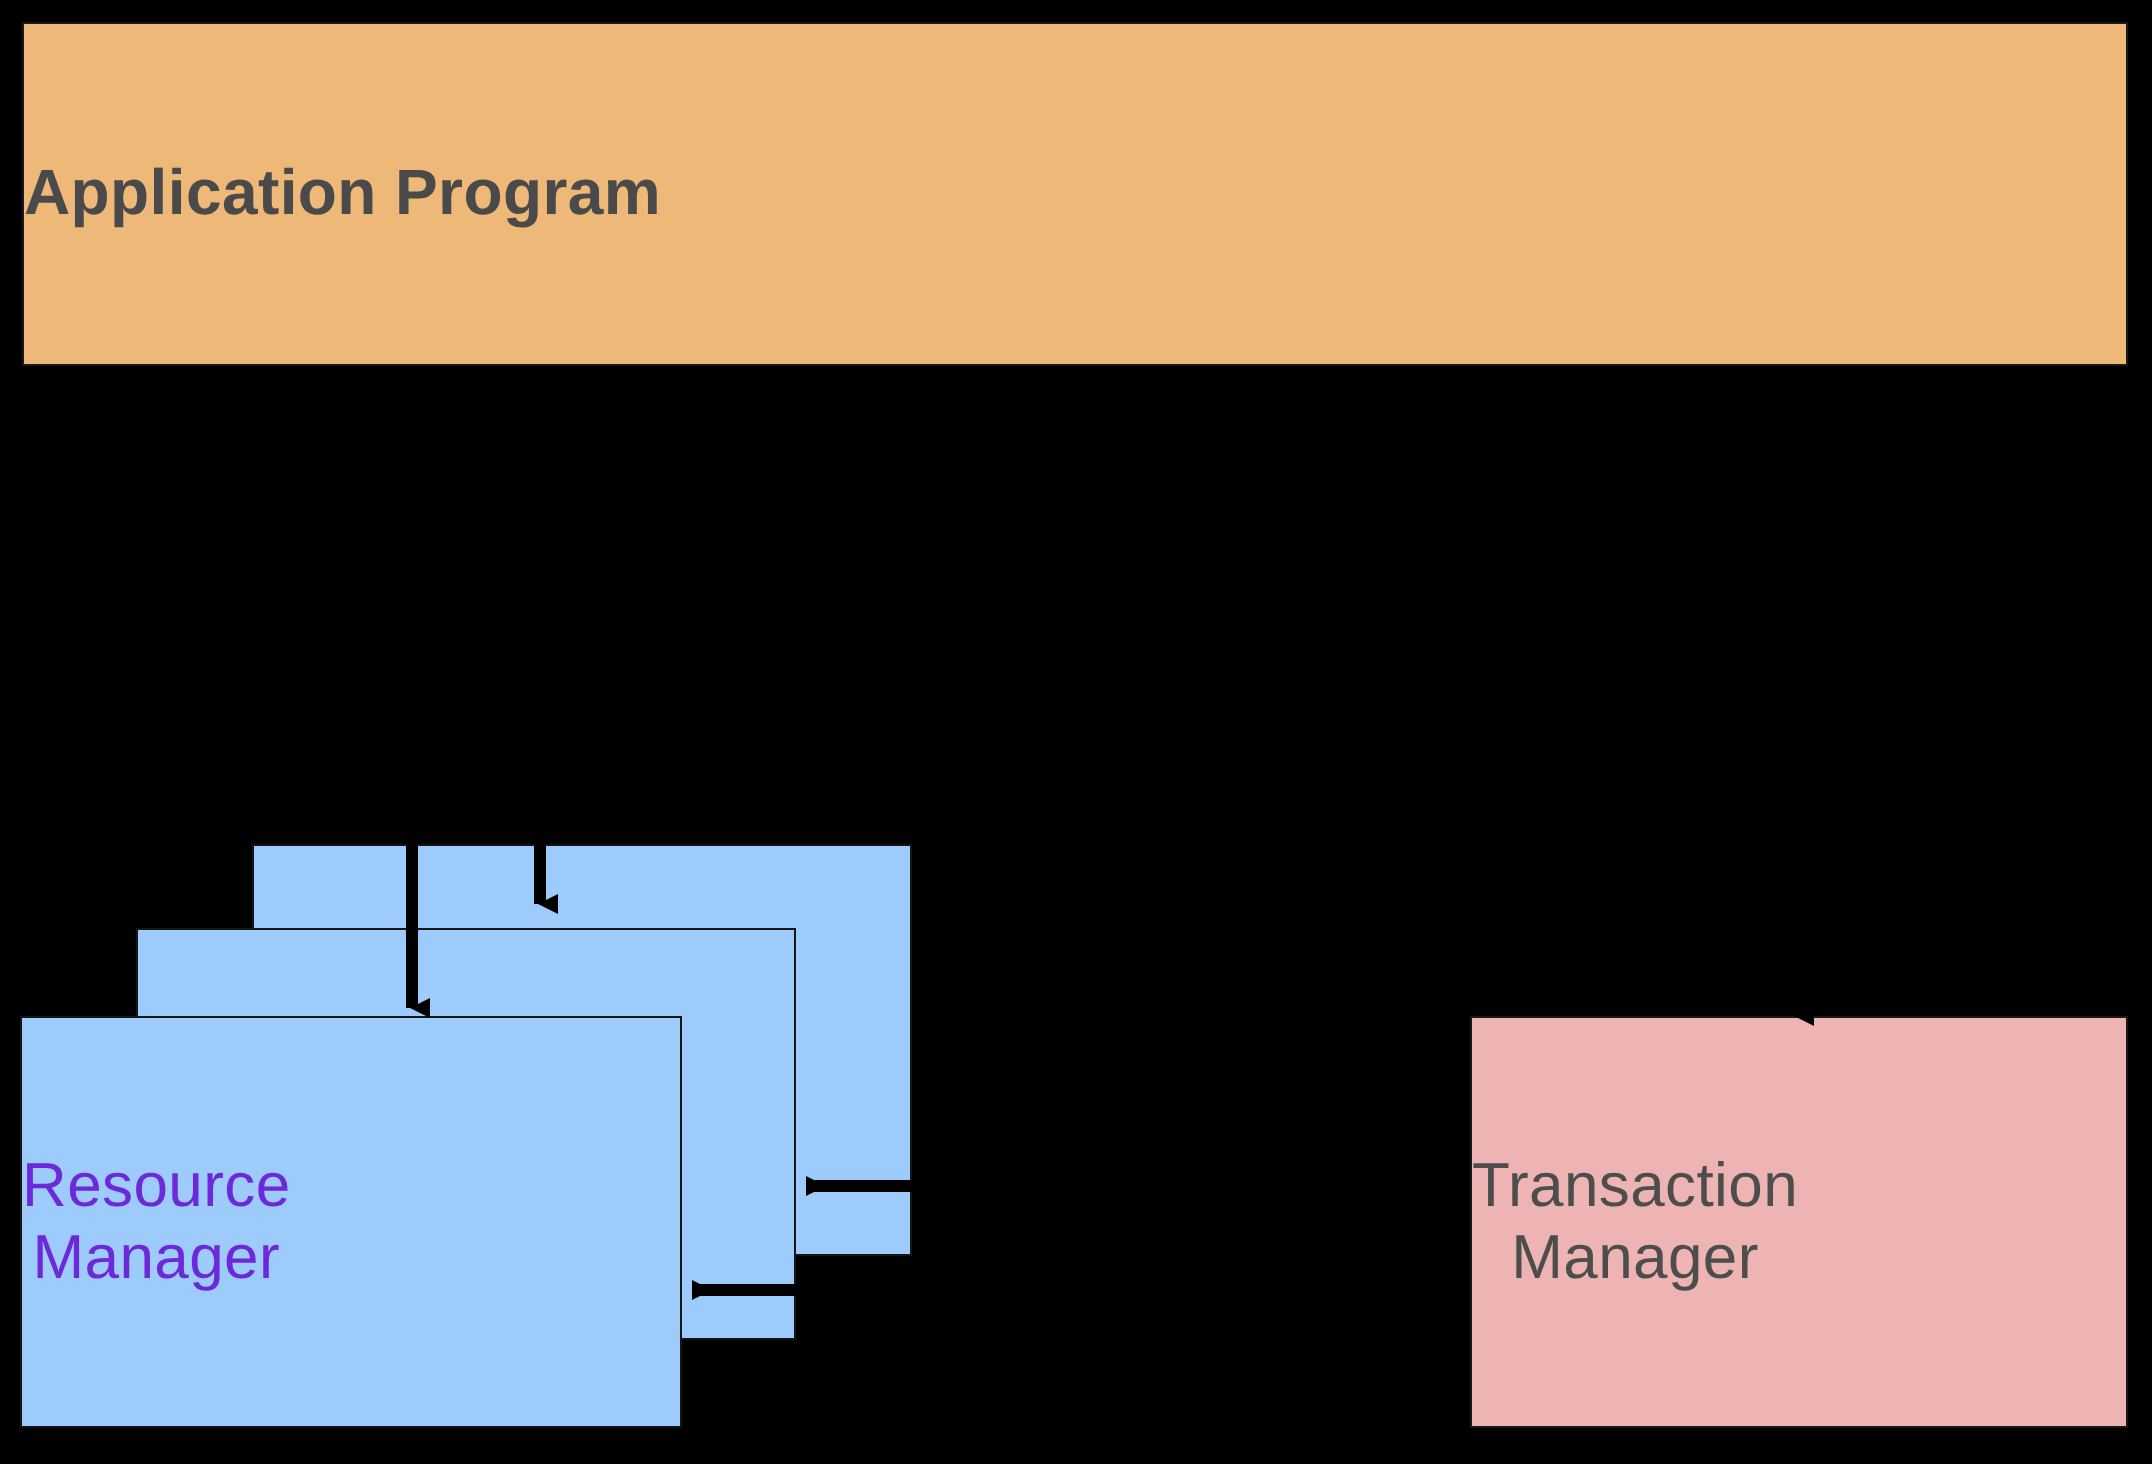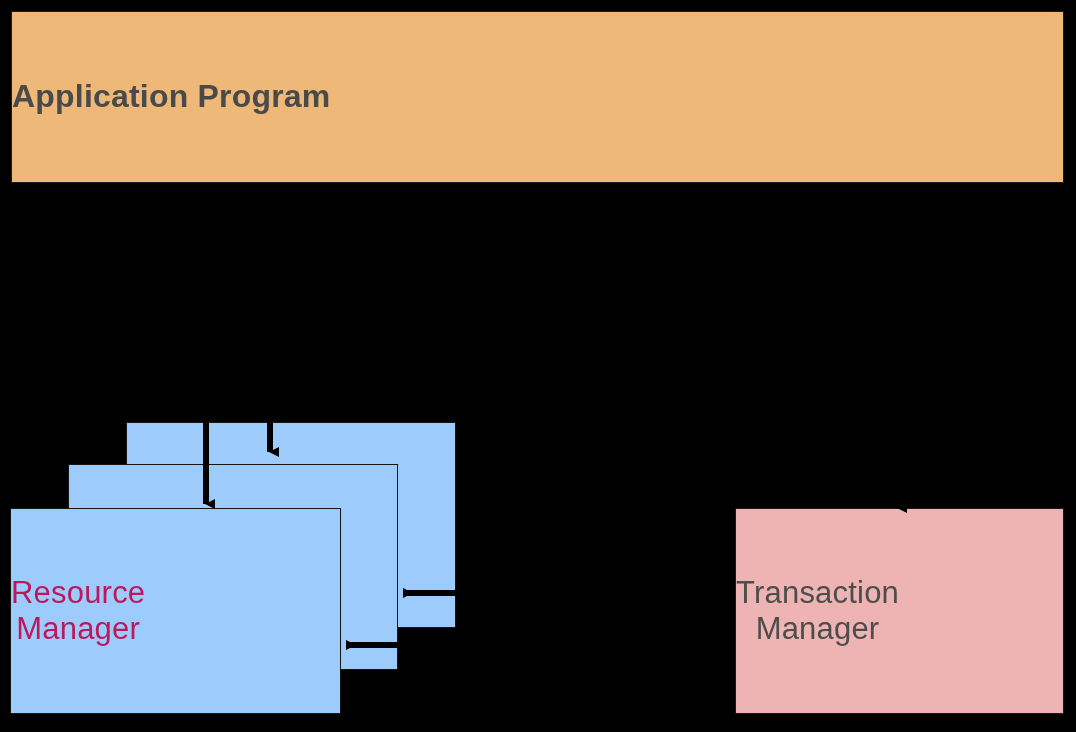--- a/index.html
+++ b/index.html
@@ -51,21 +51,21 @@
   .rm-box {
     background: #9ccbfc;
     border: 1px solid #151515;
   }
   #rm-back   { left: 126px; top: 422px; width: 330px; height: 206px; }
   #rm-middle { left: 68px;  top: 464px; width: 330px; height: 206px; }
   #rm-front  { left: 10px;  top: 508px; width: 331px; height: 206px; }
   #rm-front .node-label {
     font-size: 31px;
     font-weight: normal;
-    color: #be185d;
+    color: #6d28d9;
   }
 
   
   #transaction-manager {
     left: 735px;
     top: 508px;
     width: 329px;
     height: 206px;
     background: #edb4b3;
   }

